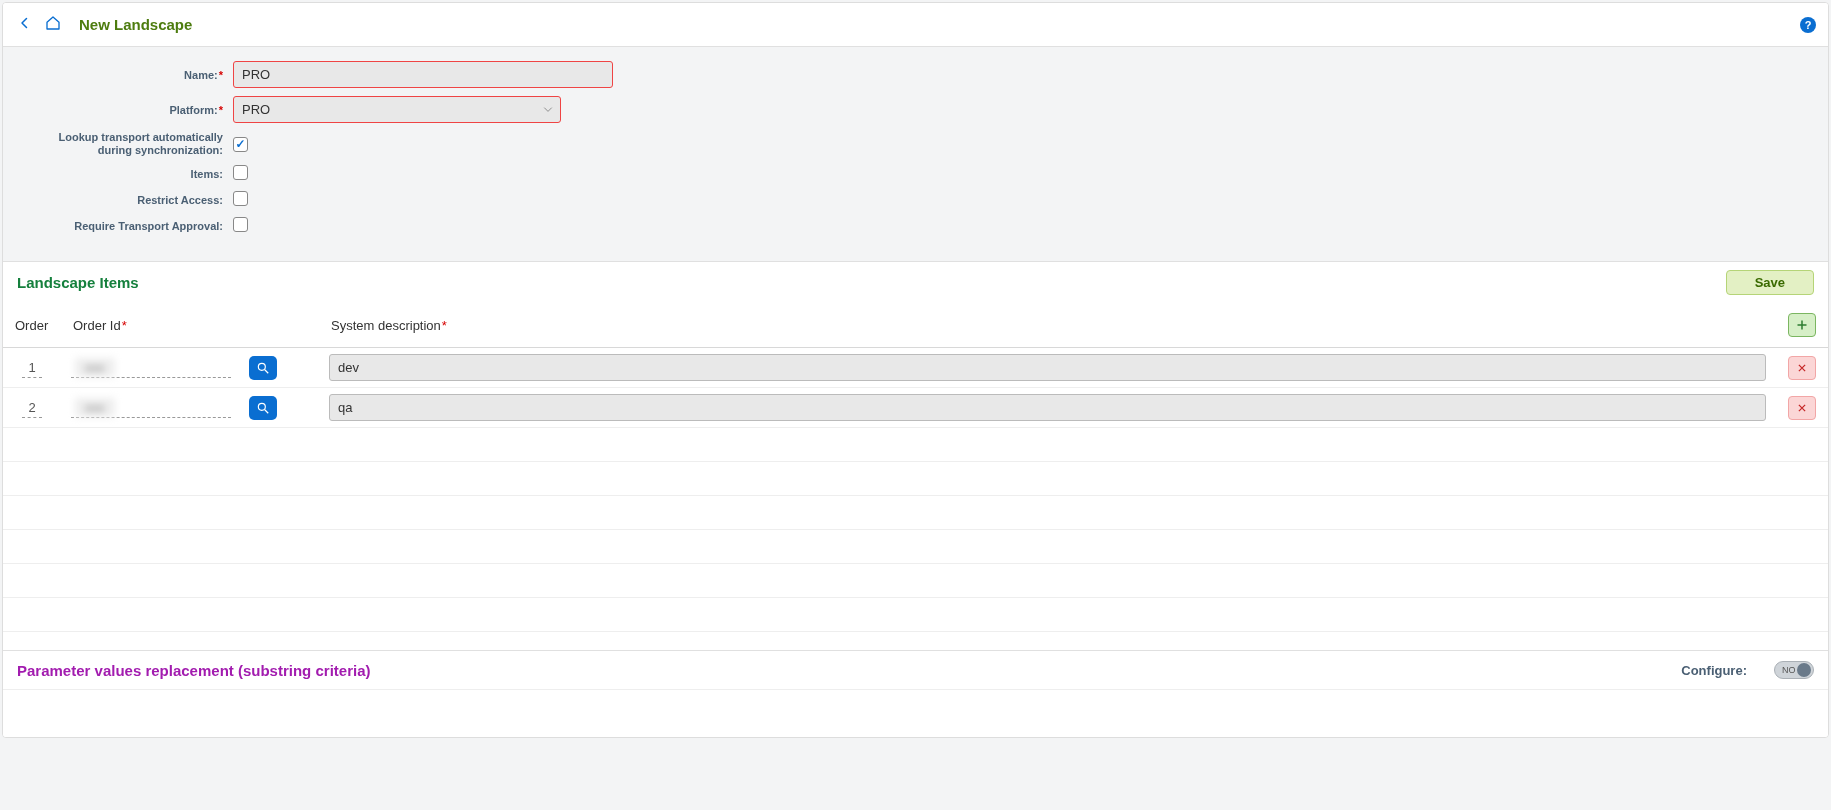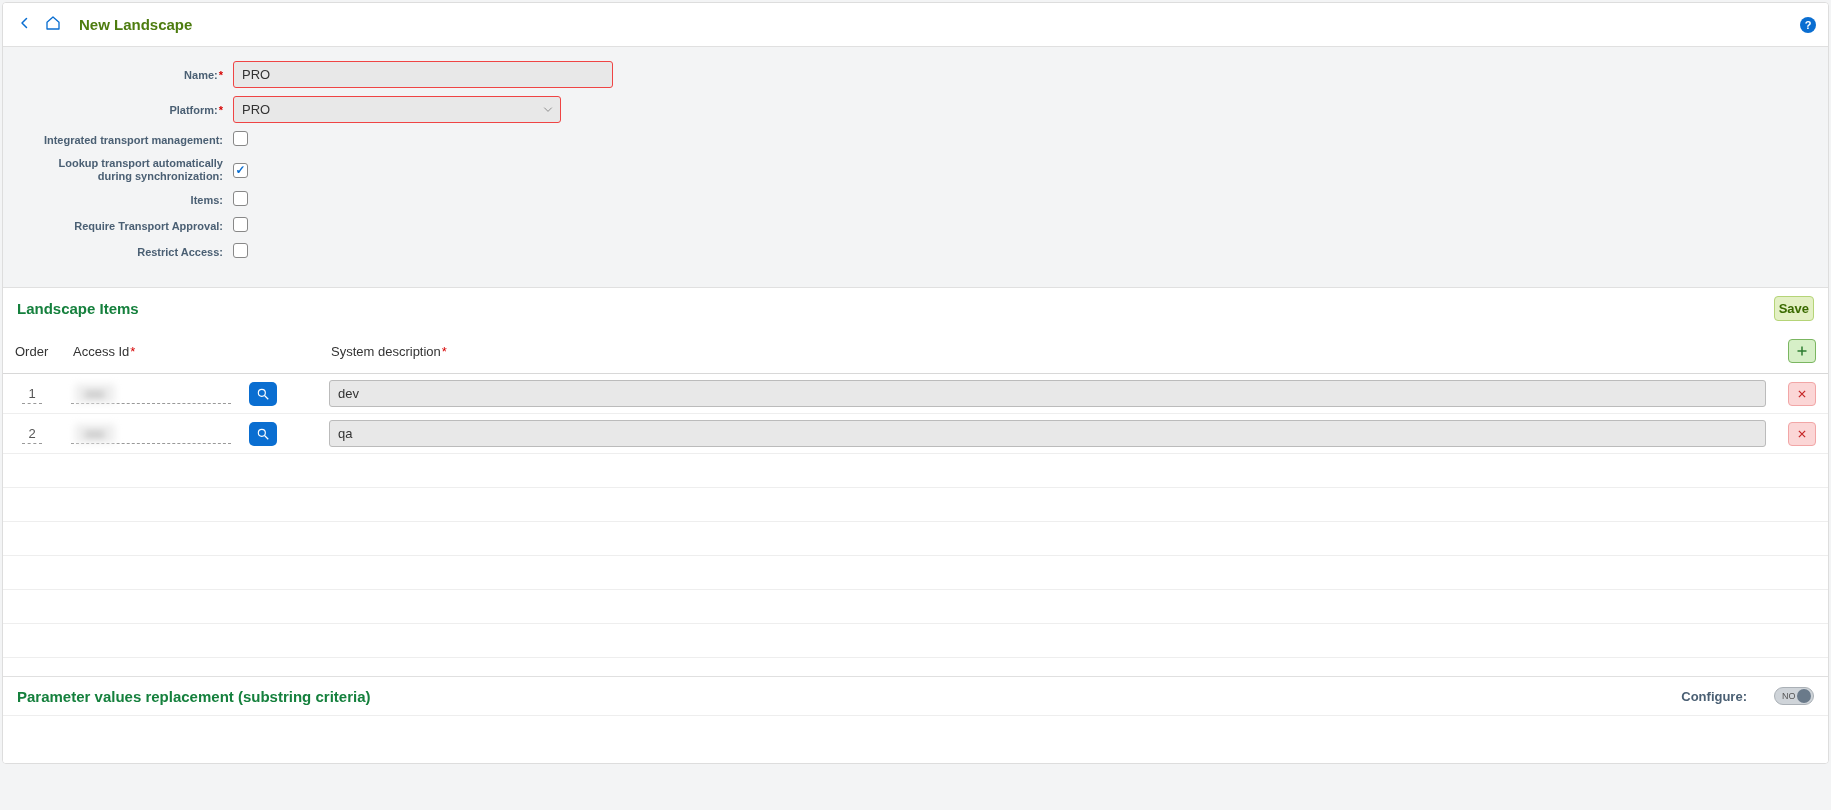--- a/index.html
+++ b/index.html
@@ -18,40 +18,40 @@
 .form-row .control { margin-left: 4px; }
 input[type=text].txt { padding: 5px 8px; border: 1px solid #ef4444; border-radius: 3px; background: #e8e8e8; color: #333; font-size: 13px; }
 input[type=text].txt.name { width: 380px; }
 .select-wrap { position: relative; display: inline-block; }
 .select-wrap input { width: 328px; background: #f0f0f0; color: #aaa; }
 .select-wrap .chev { position: absolute; right: 8px; top: 50%; transform: translateY(-50%); color: #888; pointer-events: none; }
 .chk { width: 15px; height: 15px; border: 1px solid #888; border-radius: 3px; display: inline-flex; align-items: center; justify-content: center; background: #fff; cursor: pointer; }
 .chk.checked::after { content: "✓"; color: #0a6ed1; font-size: 12px; line-height: 1; font-weight: bold; }
 .section-header { display: flex; align-items: center; justify-content: space-between; background: #fff; padding: 8px 14px; border-top: 1px solid #e0e0e0; }
 .section-header .sh-title { font-weight: 700; font-size: 15px; color: #15803d; }
-.save-btn { background: #e3f0c4; border: 1px solid #b5d477; color: #3a6a00; padding: 4px 4px; border-radius: 4px; font-weight: 600; font-size: 13px; cursor: pointer; }
+.save-btn { background: #e3f0c4; border: 1px solid #b5d477; color: #3a6a00; padding: 4px 28px; border-radius: 4px; font-weight: 600; font-size: 13px; cursor: pointer; }
 .table { width: 100%; border-collapse: collapse; background: #fff; }
 .table th { text-align: left; font-weight: 400; color: #333; padding: 10px 12px; border-bottom: 1px solid #d8d8d8; font-size: 13px; background:#fff; }
 .table td { padding: 6px 10px; border-bottom: 1px solid #eee; vertical-align: middle; height: 34px; }
 .col-order { width: 58px; text-align: center; }
 .col-sysid { width: 258px; }
 .col-desc { }
 .col-act { width: 48px; text-align: center; }
 .add-btn { width: 28px; height: 24px; border: 1px solid #7bb661; border-radius: 4px; background: #d6efc7; color: #2e7d32; display: inline-flex; align-items: center; justify-content: center; cursor: pointer; font-weight: bold; }
 .del-btn { width: 28px; height: 24px; border: 1px solid #f2a6a6; border-radius: 4px; background: #fbd6d6; color: #c62828; display: inline-flex; align-items: center; justify-content: center; cursor: pointer; }
 .order-cell { display: inline-block; border-bottom: 1px dashed #999; padding: 2px 6px; color: #555; min-width: 20px; text-align: center; }
 .sysid-cell { display: flex; align-items: center; gap: 18px; }
 .sysid-input { border: none; border-bottom: 1px dashed #999; padding: 2px 4px; width: 160px; background: transparent; }
 .sysid-input .blur { filter: blur(3.5px); color:#888; background:#eee; padding:2px 10px; border-radius:2px; }
 .lookup-btn { width: 28px; height: 24px; background: #0a6ed1; border-radius: 5px; display: inline-flex; align-items: center; justify-content: center; cursor: pointer; }
 .lookup-btn svg { width: 14px; height: 14px; stroke: #fff; stroke-width: 2; fill: none; }
 .desc-input { width: 100%; padding: 5px 8px; border: 1px solid #bbb; border-radius: 3px; background: #e8e8e8; color: #333; font-size: 13px; }
 .params { background: #fff; border-top: 1px solid #e0e0e0; margin-top: 18px; }
 .params-header { display: flex; align-items: center; justify-content: space-between; padding: 10px 14px; }
-.params-title { font-weight: 700; font-size: 15px; color: #15803d; }
+.params-title { font-weight: 700; font-size: 15px; color: #a21caf; }
 .configure-wrap { display: flex; align-items: center; gap: 8px; }
 .configure-label { font-weight: 600; color: #4a5f73; font-size: 13px; }
 .toggle { width: 40px; height: 18px; border-radius: 10px; background: #cfd4d9; border: 1px solid #aab0b6; position: relative; display: inline-flex; align-items: center; cursor: pointer; margin-left: 19px; }
 .toggle .tlabel { font-size: 9px; color: #555; position: absolute; left: 7px; }
 .toggle .knob { width: 14px; height: 14px; border-radius: 50%; background: #6a7a8a; position: absolute; right: 2px; }
 .params-body { height: 48px; border-top: 1px solid #eee; }
 .spacer-row td { border-bottom: 1px solid #eee; }
 </style>
 </head>
 <body>
@@ -83,54 +83,50 @@
       <div class="control select-wrap">
         <input type="text" class="txt" disabled="" value="PRO" style="">
         <span class="chev">
           <svg width="10" height="10" viewBox="0 0 16 16">
               <path d="M2 5 L8 11 L14 5" stroke="#888" stroke-width="1.5" fill="none"></path>
             </svg>
         </span>
       </div>
     </div>
     <div class="form-row">
-      <div class="label">Integrated transport management:</div>
-      <div class="control"><span class="chk"></span></div>
-    </div>
-    <div class="form-row">
       <div class="label two-line">
         <div>Lookup transport automatically</div>
         <div>during synchronization:</div>
       </div>
       <div class="control"><span class="chk checked"></span></div>
     </div>
     <div class="form-row">
       <div class="label">Items:</div>
       <div class="control"><span class="chk"></span></div>
     </div>
     <div class="form-row">
+      <div class="label">Restrict Access:</div>
+      <div class="control"><span class="chk"></span></div>
+    </div>
+    <div class="form-row">
       <div class="label">Require Transport Approval:</div>
-      <div class="control"><span class="chk"></span></div>
-    </div>
-    <div class="form-row">
-      <div class="label">Restrict Access:</div>
       <div class="control"><span class="chk"></span></div>
     </div>
   </div>
 
   <div class="section-header">
     <span class="sh-title">Landscape Items</span>
     <button class="save-btn">Save</button>
   </div>
 
   <table class="table">
     <thead>
       <tr>
         <th class="col-order">Order</th>
-        <th class="col-sysid"><span>Access Id</span><span class="req">*</span></th>
+        <th class="col-sysid"><span>Order Id</span><span class="req">*</span></th>
         <th class="col-desc"><span>System description</span><span class="req">*</span></th>
         <th class="col-act">
           <span class="add-btn">
             <svg width="12" height="12" viewBox="0 0 16 16">
                 <path d="M8 2 V14 M2 8 H14" stroke="#2e7d32" stroke-width="2"></path>
               </svg>
           </span>
         </th>
       </tr>
     </thead>

